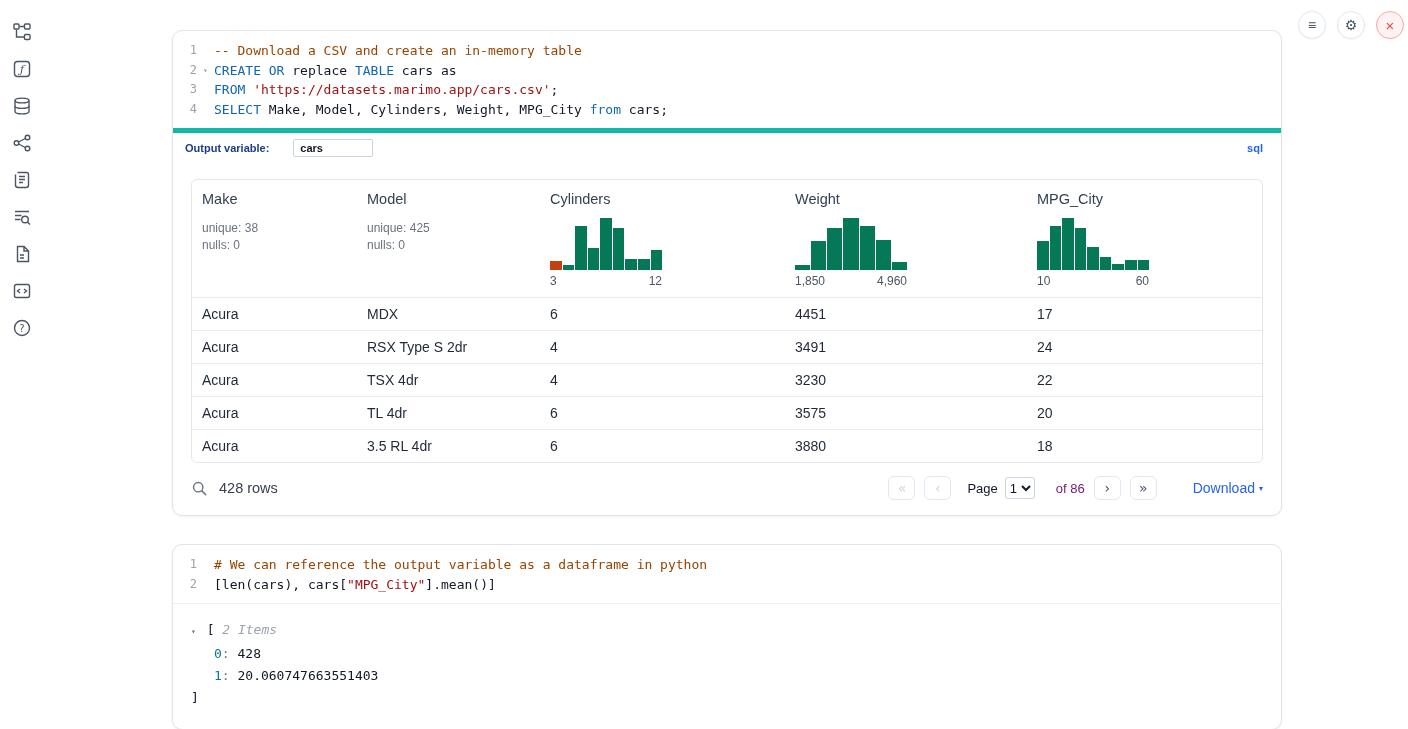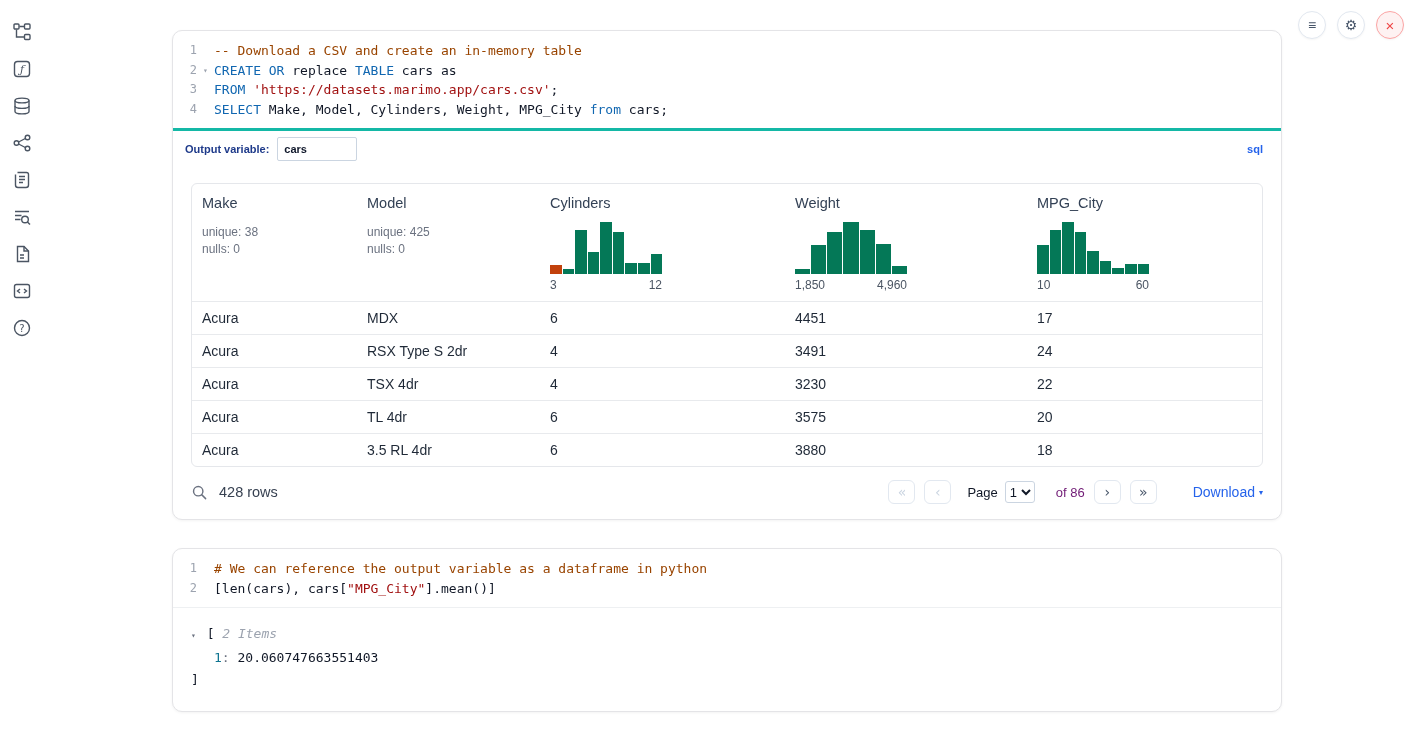--- a/index.html
+++ b/index.html
@@ -24,23 +24,23 @@
   .code { padding: 10px 0 9px; font-family: "DejaVu Sans Mono", monospace; font-size: 13px; line-height: 19.5px; }
   .cl { display: flex; }
   .gut { width: 24px; text-align: right; color: #9ca3af; font-size: 12px; flex: none; user-select: none; }
   .fold { width: 17px; text-align: center; color: #9ca3af; font-size: 8px; flex: none; line-height: 19.5px; }
   .src { white-space: pre; color: #111827; }
   .tk-kw { color: #1167b1; }
   .tk-cm { color: #994400; }
   .tk-str { color: #a11111; }
 
   
-  .outvar-row { display: flex; align-items: center; gap: 8px; padding: 6px 18px 10px 12px; border-top: 3px solid #14b8a6; }
+  .outvar-row { display: flex; align-items: center; gap: 24px; padding: 6px 18px 10px 12px; border-top: 5px solid #14b8a6; }
   .outvar-label { font-size: 11px; font-weight: 700; color: #1e3a8a; }
-  .outvar-input { width: 80px; height: 24px; border: 1px solid #cbd5e1; border-radius: 2px; font-size: 11px; font-weight: 700; padding: 0 6px; color: #0f172a; font-family: "Liberation Sans", sans-serif; }
+  .outvar-input { width: 80px; height: 18px; border: 1px solid #cbd5e1; border-radius: 2px; font-size: 11px; font-weight: 700; padding: 0 6px; color: #0f172a; font-family: "Liberation Sans", sans-serif; }
   .lang-badge { margin-left: auto; font-size: 11px; font-weight: 600; color: #2563eb; cursor: pointer; }
 
   
   .table-box { margin: 12px 18px 0; border: 1px solid #e5e7eb; border-radius: 6px; overflow: hidden; }
   table { width: 100%; border-collapse: collapse; table-layout: fixed; }
   th { text-align: left; vertical-align: top; padding: 11px 10px 9px; font-weight: 400; cursor: pointer; }
   .col-name { font-size: 14.5px; color: #334155; }
   .col-stats { margin-top: 13px; font-size: 12px; color: #6b7280; line-height: 16.5px; }
   .hist { margin-top: 11px; width: 112px; }
   .hist-bars { display: flex; align-items: flex-end; gap: 1px; height: 52px; }
@@ -339,19 +339,20 @@
             <span class="src"><span class="tk-cm"># We can reference the output variable as a dataframe in python</span></span>
           </div>
           <div class="cl">
             <span class="gut">2</span>
             <span class="fold"></span>
             <span class="src"><span>[len(cars), cars[</span><span class="tk-str">"MPG_City"</span><span>].mean()]</span></span>
           </div>
         </div>
       <div class="py-output" id="py-output">
           <div class="tl"><span class="tree-caret">▾</span><span> [ </span><span class="tree-meta">2 Items</span></div>
+          <div class="tl tl-indent"><span class="tree-key">0</span><span class="tree-colon">: </span><span class="tree-val">428</span></div>
           <div class="tl tl-indent"><span class="tree-key">1</span><span class="tree-colon">: </span><span class="tree-val">20.060747663551403</span></div>
           <div class="tl">]</div>
         </div>
     </section>
 
   </main>
 </div>
 
 </body></html>

